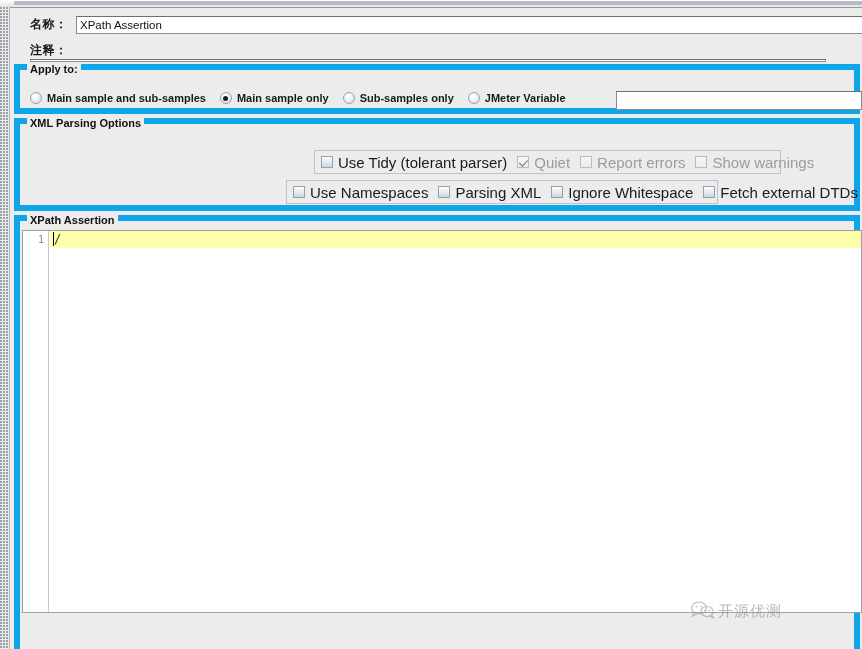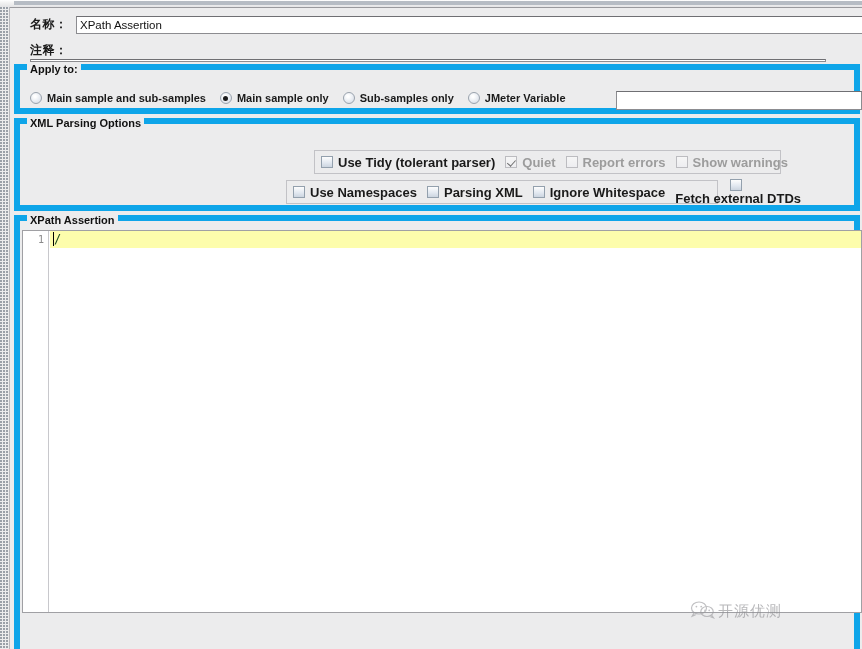--- a/index.html
+++ b/index.html
@@ -156,22 +156,22 @@
   .check-box.checked::after {
     content: "";
     position: absolute;
     left: 3px; top: 1px;
     width: 3.5px; height: 7px;
     border: solid #6c6c6c;
     border-width: 0 1.6px 1.6px 0;
     transform: rotate(42deg);
   }
   .check-label {
-    font-size: 13px;
-    font-weight: bold;
+    font-size: 15px;
+    font-weight: normal;
     color: #1a1a1a;
   }
   .disabled .check-label { color: #9c9c9c; }
   .disabled .check-box {
     background: linear-gradient(to bottom, #f6f6f6 0%, #ededf0 100%);
     border-color: #bcbcc0;
   }
 
   .inner-box {
     border: 1px solid #c2c2c6;
@@ -347,21 +347,21 @@
           <span class="check-label">Use Namespaces</span>
         </label>
         <label class="check-item">
           <span class="check-box"></span>
           <span class="check-label">Parsing XML</span>
         </label>
         <label class="check-item">
           <span class="check-box"></span>
           <span class="check-label">Ignore Whitespace</span>
         </label>
-        <label class="check-item" style="margin-right:6px;flex-direction:column;">
+        <label class="check-item" style="margin-right:6px;">
           <span class="check-box"></span>
           <span class="check-label">Fetch external DTDs</span>
         </label>
       </div>
     </div>
 
     <div class="panel" style="left:4px; top:207px; width:846px; height:434px; border-bottom:none;">
       <div class="panel-title">XPath Assertion</div>
     </div>
 

